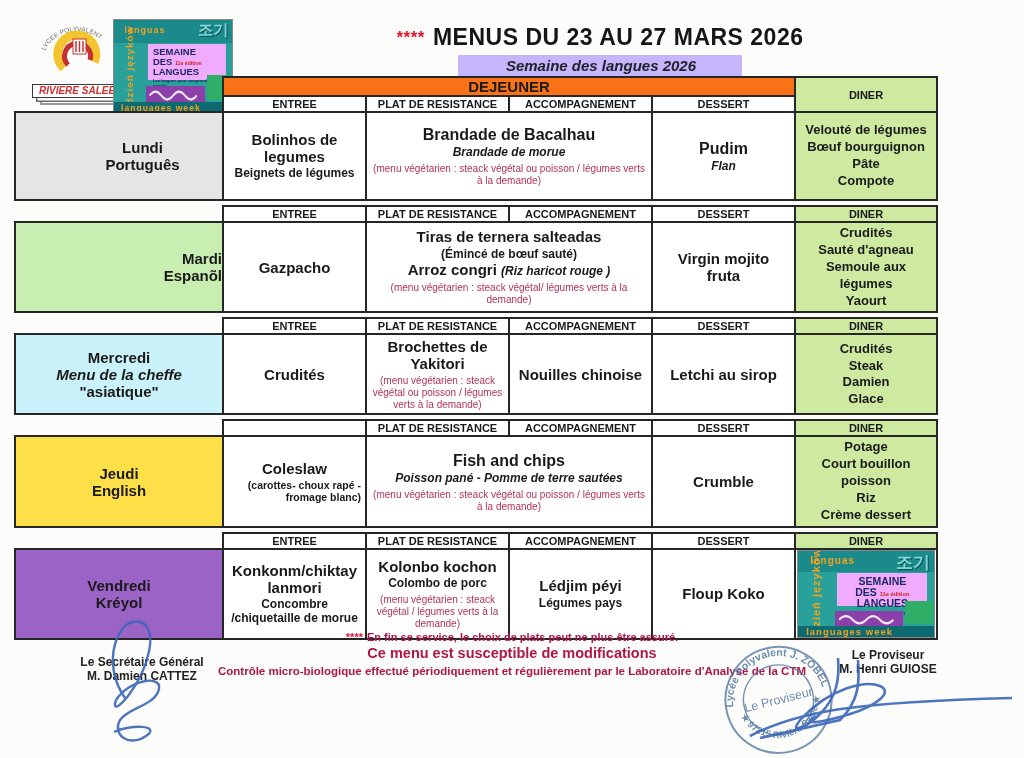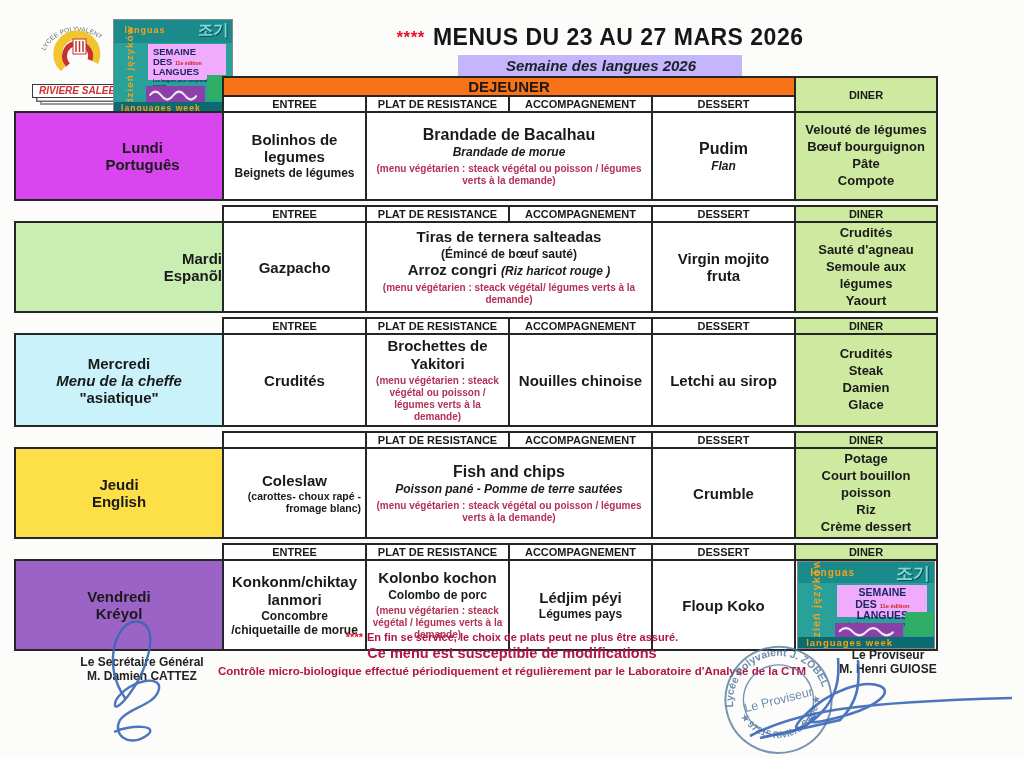--- a/index.html
+++ b/index.html
@@ -59,21 +59,21 @@
   .dinerhead { font-size:11px; font-weight:bold; }
   .day-name { font-size:15px; font-weight:bold; }
   .day-it { font-size:15px; font-weight:bold; font-style:italic; }
   .cell { background:#fff; padding:2px 4px; }
   .main { font-size:15px; font-weight:bold; line-height:1.15; }
   .main-lg { font-size:16px; font-weight:bold; line-height:1.2; }
   .sub { font-size:12px; font-weight:bold; line-height:1.15; margin-top:2px; }
   .sub-i { font-size:12px; font-weight:bold; font-style:italic; line-height:1.15; margin-top:2px; }
   .sub-sm { font-size:10.5px; font-weight:bold; line-height:1.15; margin-top:1px;text-align:right; }
   .note-inline { font-size:12px; font-weight:bold; font-style:italic; }
-  .veg { font-size:10px; font-weight:bold; color:#b43156; line-height:1.2; margin-top:3px; }
+  .veg { font-size:10px; font-weight:normal; color:#b43156; line-height:1.2; margin-top:3px; }
   .diner-list { font-size:13px; font-weight:bold; line-height:1.3; }
 
   
   .notes { position:absolute; left:187px; top:631px; width:650px; text-align:center; color:#b01648; }
   .note1 { font-size:11px; font-weight:bold; }
   .note1 .stars { font-size:11px; vertical-align:0; margin-right:4px; }
   .note2 { font-size:14.5px; font-weight:bold; margin-top:2px; }
   .note3 { font-size:11.5px; font-weight:bold; margin-top:4px; }
 
   .sign-left { position:absolute; left:52px; top:655px; width:180px; text-align:center;
@@ -152,21 +152,21 @@
         <td class="b dejeuner" colspan="4" style="background-color: #f97316;">DEJEUNER</td>
         <td class="b dinerhead" rowspan="2" style="background-color: rgb(205, 234, 160);">DINER</td>
       </tr>
       <tr style="height:16px">
         <td class="b colhead">ENTREE</td>
         <td class="b colhead">PLAT DE RESISTANCE</td>
         <td class="b colhead">ACCOMPAGNEMENT</td>
         <td class="b colhead">DESSERT</td>
       </tr>
       <tr style="height:88px">
-        <td class="b" style="background-color: #d946ef; padding-left: 47px;">
+        <td class="b" style="background-color: #e5e5e5; padding-left: 47px;">
           <div class="day-name">Lundi</div>
           <div class="day-name">Português</div>
         </td>
         <td class="b cell">
           <div class="main">Bolinhos de legumes</div>
           <div class="sub">Beignets de légumes</div>
         </td>
         <td class="b cell" colspan="2">
           <div class="main-lg">Brandade de Bacalhau</div>
           <div class="sub-i">Brandade de morue</div>

